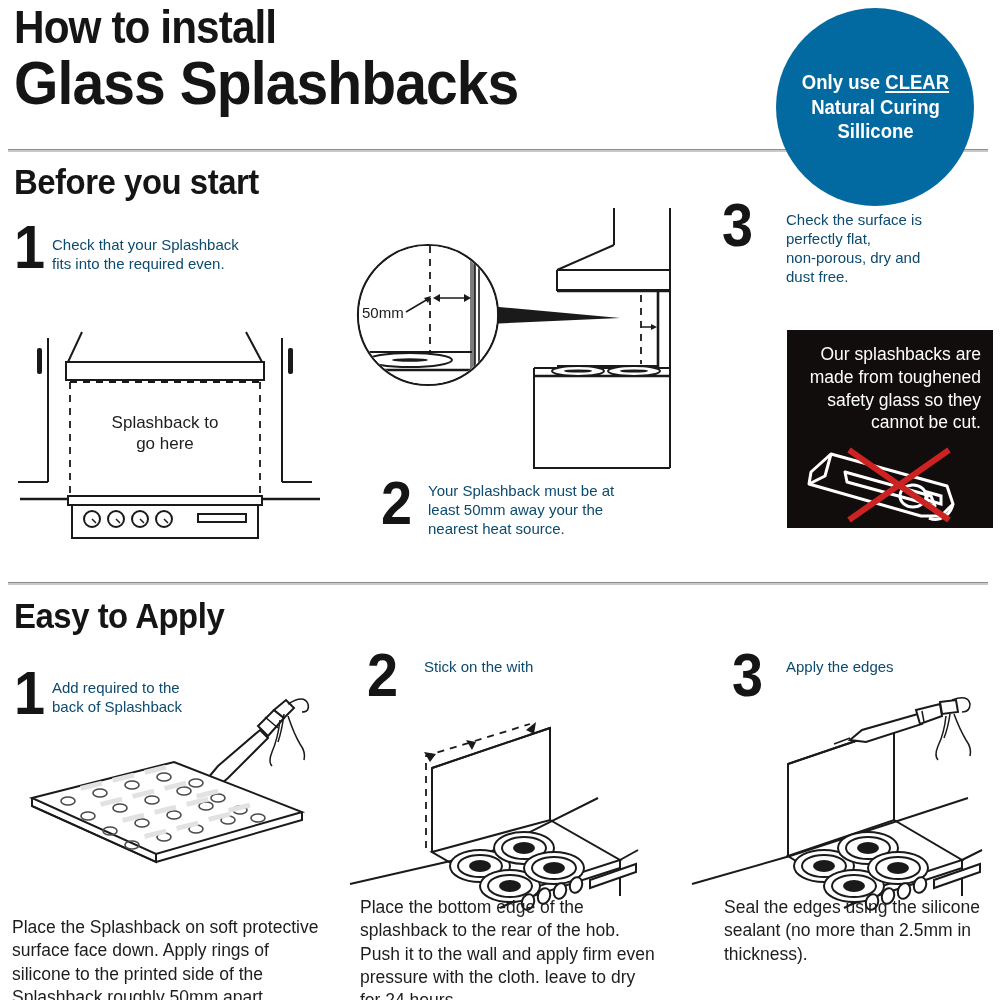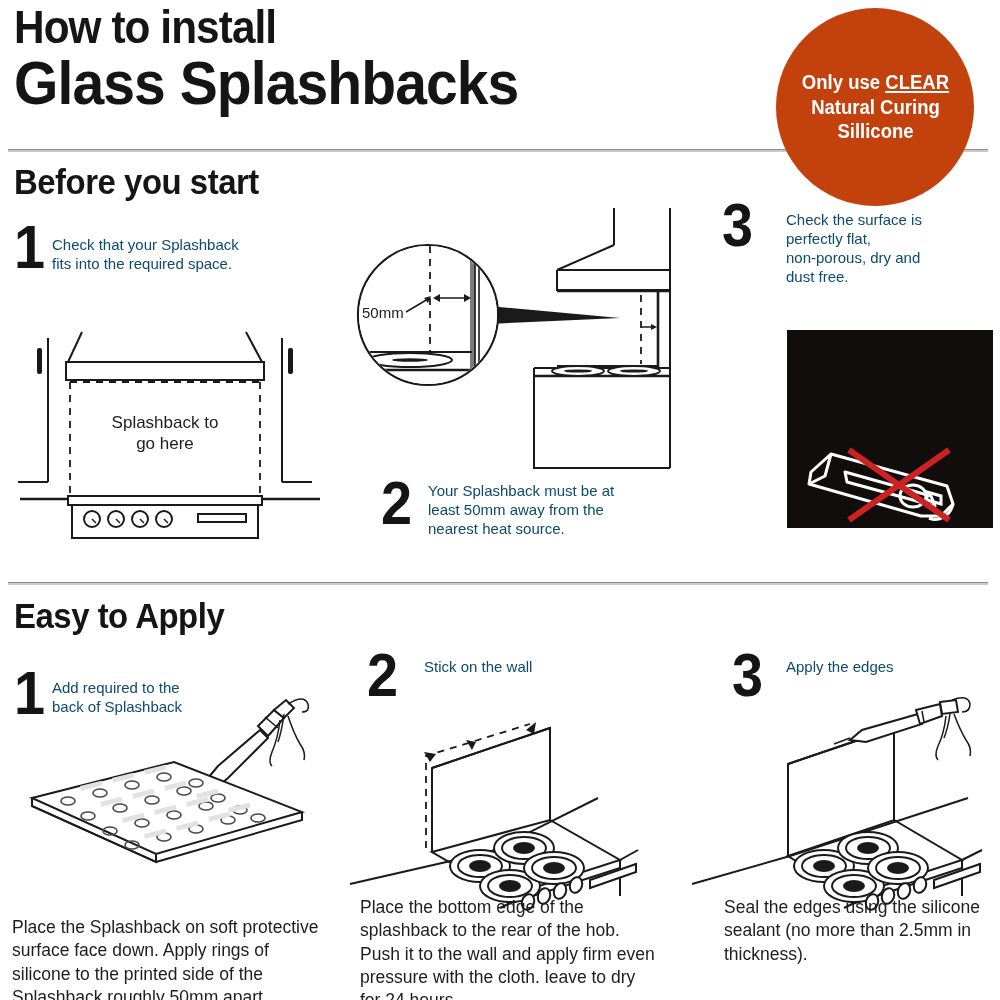--- a/index.html
+++ b/index.html
@@ -82,33 +82,33 @@
   .plate-label { font-family:"Liberation Sans",sans-serif; font-size:17px; fill:#1d1d1d; }
 </style>
 </head>
 <body>
 
 <div class="abs" id="title-line1">How to install</div>
 <div class="abs" id="title-line2">Glass Splashbacks</div>
 
 <div class="abs divider" id="divider-top" style="left:8px; top:149px; width:980px;"></div>
 
-<div class="abs" id="badge" style="background: #c2410c;">
+<div class="abs" id="badge" style="background: #0369a1;">
   <div class="badge-text">
     <span>Only use </span><u>CLEAR</u><br>
     <span>Natural Curing</span><br>
     <span>Sillicone</span>
   </div>
 </div>
 
 <div class="abs section-head" style="left:14px; top:164px;">Before you start</div>
 
 <div class="abs step-num" style="left:14px; top:222px;">1</div>
 <div class="abs step-body" style="left:52px; top:235px; width:250px; white-space:pre-line;">Check that your Splashback
-fits into the required space.</div>
+fits into the required even.</div>
 
 <div class="abs" style="left:30px; top:310px;">
   <svg width="300" height="230" viewBox="0 0 300 230">
 
     <path class="ln" d="M18 172 L18 28"></path>
     <path class="ln" d="M18 172 L-10 172" transform="translate(0,0)"></path>
     <path class="ln" d="M18 172 L-12 172"></path>
     <rect class="fk" x="7" y="38" width="5" height="26" rx="2"></rect>
 
     <path class="ln" d="M252 28 L252 172"></path>
@@ -193,30 +193,31 @@
     <defs>
         <clipPath id="mag">
           <circle cx="76" cy="115" r="69"></circle>
         </clipPath>
       </defs>
   </svg>
 </div>
 
 <div class="abs step-num" style="left:381px; top:478px;">2</div>
 <div class="abs step-body" style="left:428px; top:481px; width:256px; white-space:pre-line;">Your Splashback must be at
-least 50mm away from the
+least 50mm away your the
 nearest heat source.</div>
 
 <div class="abs step-num" style="left:722px; top:200px;">3</div>
 <div class="abs step-body" style="left:786px; top:210px; width:212px; white-space:pre-line;">Check the surface is
 perfectly flat,
 non-porous, dry and
 dust free.</div>
 
 <div class="abs" id="info-box">
+  <div class="ib-text">Our splashbacks are made from toughened safety glass so they cannot be cut.</div>
   <div class="abs" style="left:14px; top:112px;">
     <svg width="180" height="82" viewBox="0 0 180 82">
       <g fill="none" stroke="#ffffff" stroke-width="3" stroke-linejoin="round">
         <path d="M10 30 L30 12 L146 44 L152 62 L140 74 L120 74 L8 42 Z"></path>
         <path d="M30 12 L24 34 L8 42"></path>
         <path d="M44 30 L130 54 L134 64 L46 40 Z"></path>
       </g>
       <ellipse cx="112" cy="54" rx="13" ry="11" fill="none" stroke="#ffffff" stroke-width="3"></ellipse>
       <path d="M126 50 L140 54 L140 62 L126 58 Z" fill="none" stroke="#ffffff" stroke-width="3"></path>
       <path d="M152 62 A18 20 0 0 1 128 76" fill="none" stroke="#ffffff" stroke-width="3"></path>
@@ -293,21 +294,21 @@
       <rect x="186" y="127" width="22" height="5" transform="rotate(-14 186 127)"></rect>
       <rect x="206" y="118" width="22" height="5" transform="rotate(-14 206 118)"></rect>
       <rect x="174" y="104" width="22" height="5" transform="rotate(-14 174 104)"></rect>
     </g>
   </svg>
 </div>
 
 <div class="abs caption" style="left:12px; top:916px; width:320px;">Place the Splashback on soft protective surface face down. Apply rings of silicone to the printed side of the Splashback roughly 50mm apart.</div>
 
 <div class="abs step-num" style="left:367px; top:650px;">2</div>
-<div class="abs step-body" style="left:424px; top:657px; width:230px;">Stick on the wall</div>
+<div class="abs step-body" style="left:424px; top:657px; width:230px;">Stick on the with</div>
 
 <div class="abs" style="left:358px; top:680px;">
   <svg width="330" height="200" viewBox="0 0 330 200">
 
     <path class="ln" d="M-8 204 L132 172 L240 118"></path>
 
     <path class="ln" d="M74 172 L74 88 L192 48 L192 140"></path>
     <path class="ln" d="M74 88 L192 48"></path>
 
     <path class="dsh" d="M68 168 L68 76 L172 44"></path>

